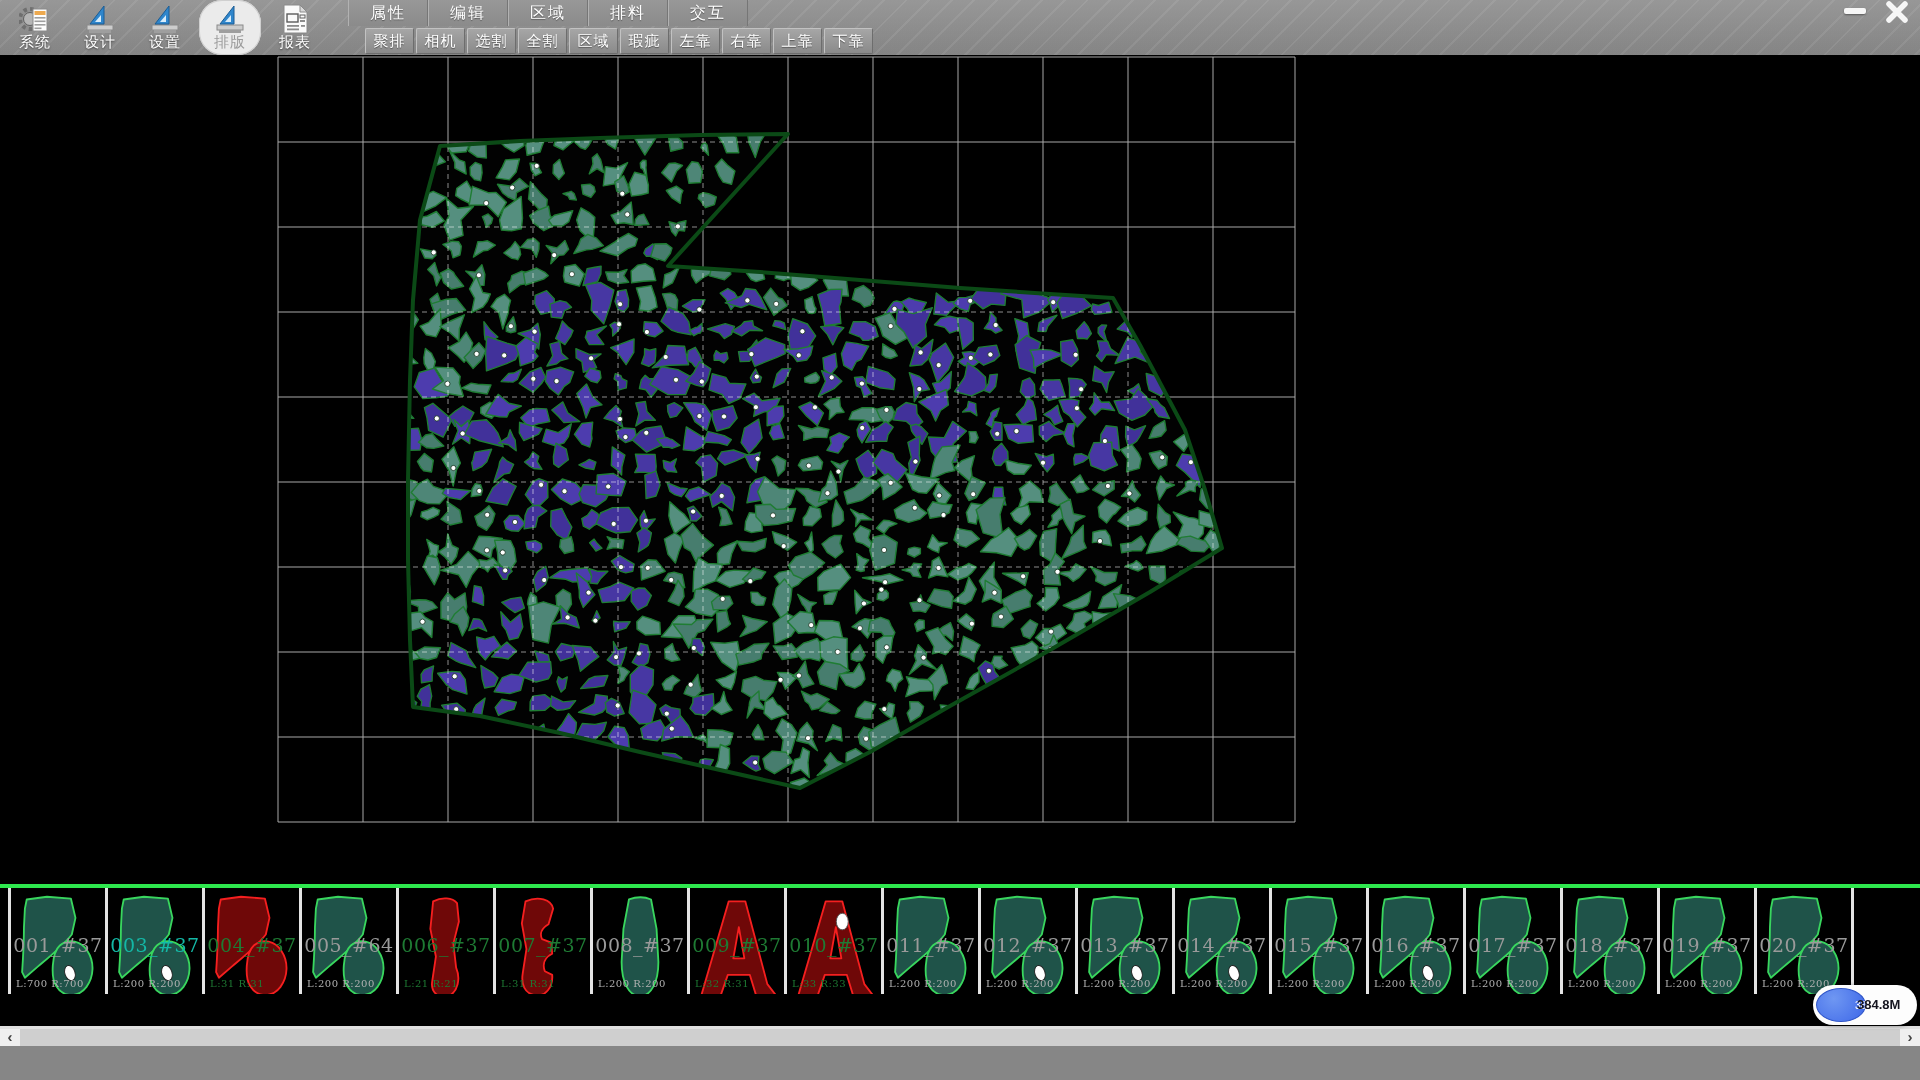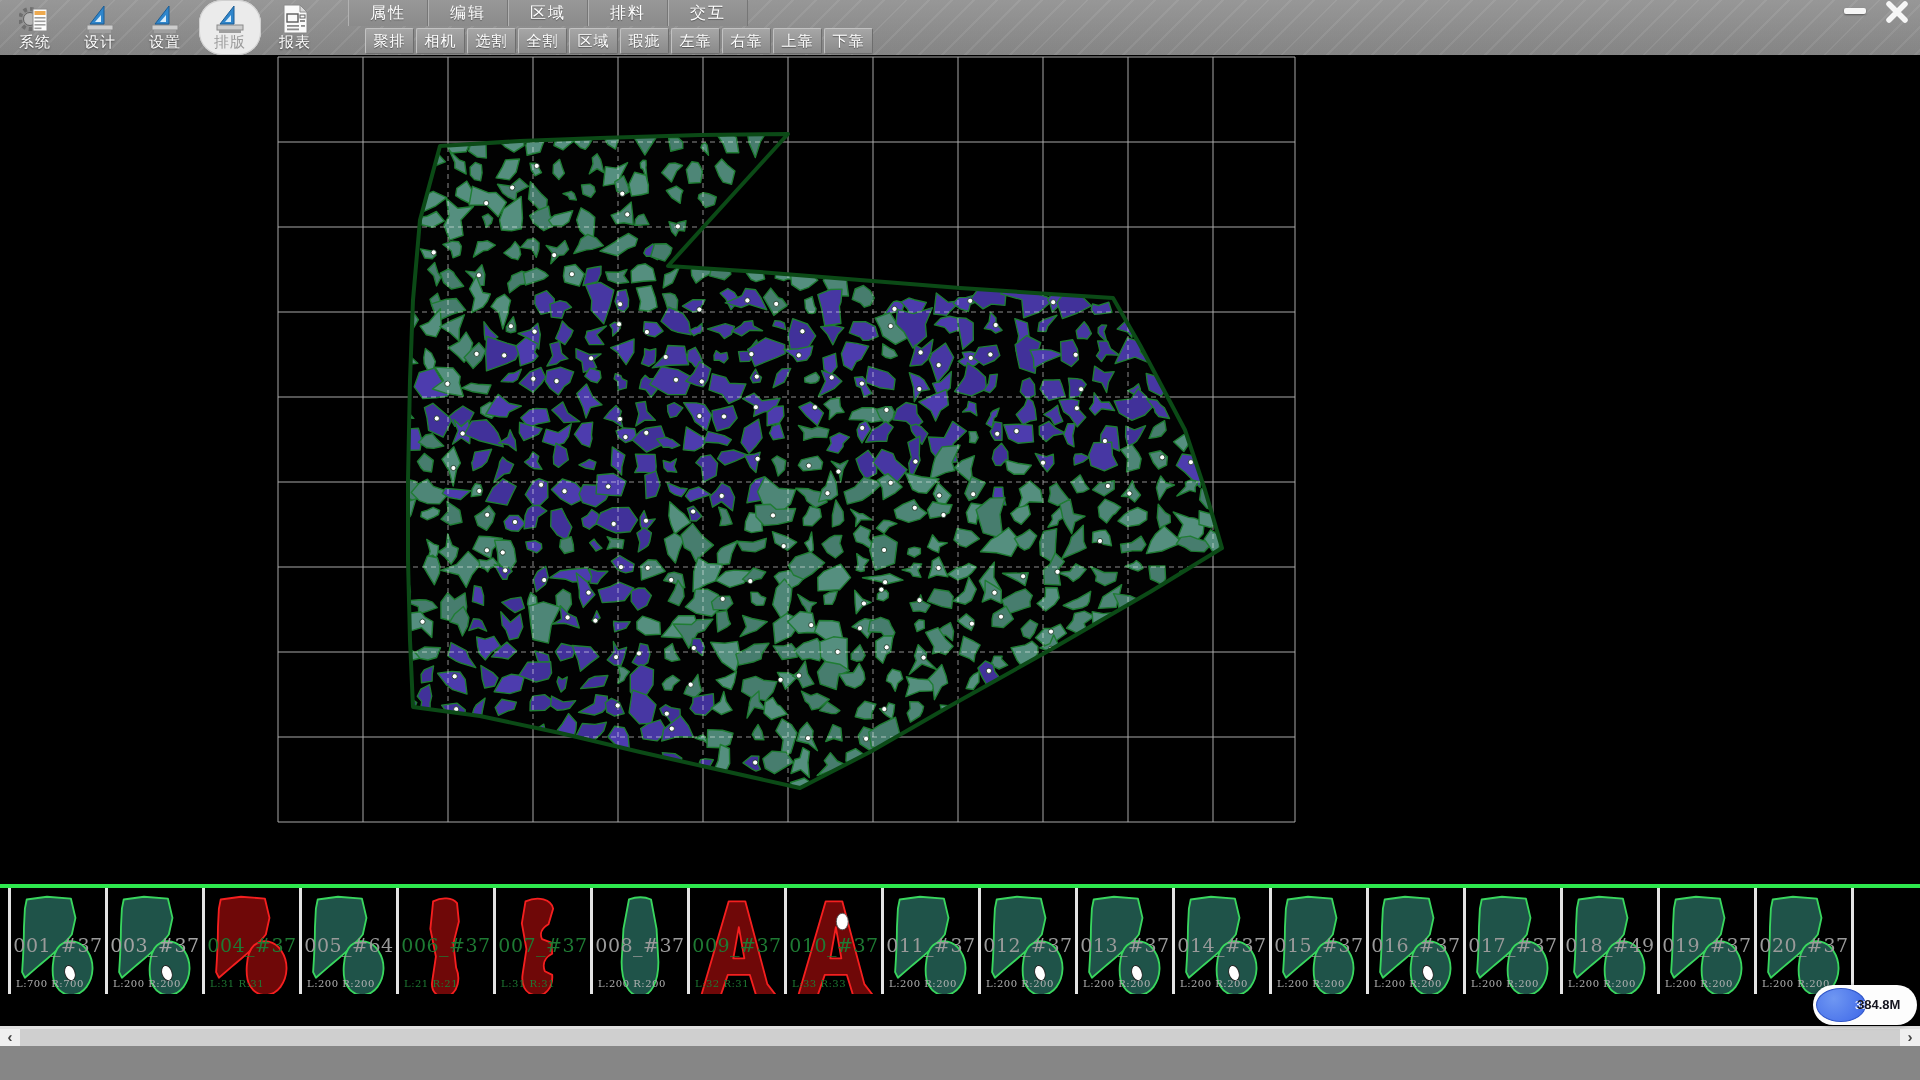--- a/index.html
+++ b/index.html
@@ -910,21 +910,21 @@
       </svg>
       <div class="part-name" style="color:#9a9a9a">001_#37</div>
       <div class="part-lr" style="color:#b2b2b2">L:700 R:700</div>
     </div>
     <div class="part-cell">
       <svg class="part-shape" viewBox="0 0 100 124" preserveAspectRatio="xMidYMid meet">
         <path d="M16,6 L38,3 L64,5 L69,26 L65,44 C55,57 41,68 28,79 L14,91 L11,85 C12,70 13,52 13,36 L14,16 Z" fill="#1f5349" stroke="#39d65e" stroke-width="2" fill-rule="evenodd" stroke-linejoin="round"></path>
         <path d="M52,56 C62,48 75,51 82,62 C90,74 89,90 81,101 C72,113 56,113 48,100 C42,91 43,64 52,56 Z" fill="#1f5349" stroke="#39d65e" stroke-width="2" fill-rule="evenodd" stroke-linejoin="round"></path>
         <ellipse cx="63" cy="86" rx="5.5" ry="8.5" transform="rotate(-18 63 86)" fill="#ffffff" stroke="#222" stroke-width="1"></ellipse>
       </svg>
-      <div class="part-name" style="color:#a3a3a3">003_#37</div>
+      <div class="part-name" style="color:#14b8a6">003_#37</div>
       <div class="part-lr" style="color:#b2b2b2">L:200 R:200</div>
     </div>
     <div class="part-cell">
       <svg class="part-shape" viewBox="0 0 100 124" preserveAspectRatio="xMidYMid meet">
         <path d="M16,6 L38,3 L64,5 L69,26 L65,44 C55,57 41,68 28,79 L14,91 L11,85 C12,70 13,52 13,36 L14,16 Z" fill="#6f0808" stroke="#f51f1f" stroke-width="2" fill-rule="evenodd" stroke-linejoin="round"></path>
         <path d="M52,56 C62,48 75,51 82,62 C90,74 89,90 81,101 C72,113 56,113 48,100 C42,91 43,64 52,56 Z" fill="#6f0808" stroke="#f51f1f" stroke-width="2" fill-rule="evenodd" stroke-linejoin="round"></path>
       </svg>
       <div class="part-name" style="color:#1e7a33">004_#37</div>
       <div class="part-lr" style="color:#1e7a33">L:31 R:31</div>
     </div>
@@ -1030,21 +1030,21 @@
         <path d="M52,56 C62,48 75,51 82,62 C90,74 89,90 81,101 C72,113 56,113 48,100 C42,91 43,64 52,56 Z" fill="#1f5349" stroke="#39d65e" stroke-width="2" fill-rule="evenodd" stroke-linejoin="round"></path>
       </svg>
       <div class="part-name" style="color:#9a9a9a">017_#37</div>
       <div class="part-lr" style="color:#b2b2b2">L:200 R:200</div>
     </div>
     <div class="part-cell">
       <svg class="part-shape" viewBox="0 0 100 124" preserveAspectRatio="xMidYMid meet">
         <path d="M16,6 L38,3 L64,5 L69,26 L65,44 C55,57 41,68 28,79 L14,91 L11,85 C12,70 13,52 13,36 L14,16 Z" fill="#1f5349" stroke="#39d65e" stroke-width="2" fill-rule="evenodd" stroke-linejoin="round"></path>
         <path d="M52,56 C62,48 75,51 82,62 C90,74 89,90 81,101 C72,113 56,113 48,100 C42,91 43,64 52,56 Z" fill="#1f5349" stroke="#39d65e" stroke-width="2" fill-rule="evenodd" stroke-linejoin="round"></path>
       </svg>
-      <div class="part-name" style="color:#9a9a9a">018_#49</div>
+      <div class="part-name" style="color:#9a9a9a">018_#37</div>
       <div class="part-lr" style="color:#b2b2b2">L:200 R:200</div>
     </div>
     <div class="part-cell">
       <svg class="part-shape" viewBox="0 0 100 124" preserveAspectRatio="xMidYMid meet">
         <path d="M16,6 L38,3 L64,5 L69,26 L65,44 C55,57 41,68 28,79 L14,91 L11,85 C12,70 13,52 13,36 L14,16 Z" fill="#1f5349" stroke="#39d65e" stroke-width="2" fill-rule="evenodd" stroke-linejoin="round"></path>
         <path d="M52,56 C62,48 75,51 82,62 C90,74 89,90 81,101 C72,113 56,113 48,100 C42,91 43,64 52,56 Z" fill="#1f5349" stroke="#39d65e" stroke-width="2" fill-rule="evenodd" stroke-linejoin="round"></path>
       </svg>
       <div class="part-name" style="color:#9a9a9a">019_#37</div>
       <div class="part-lr" style="color:#b2b2b2">L:200 R:200</div>
     </div>

